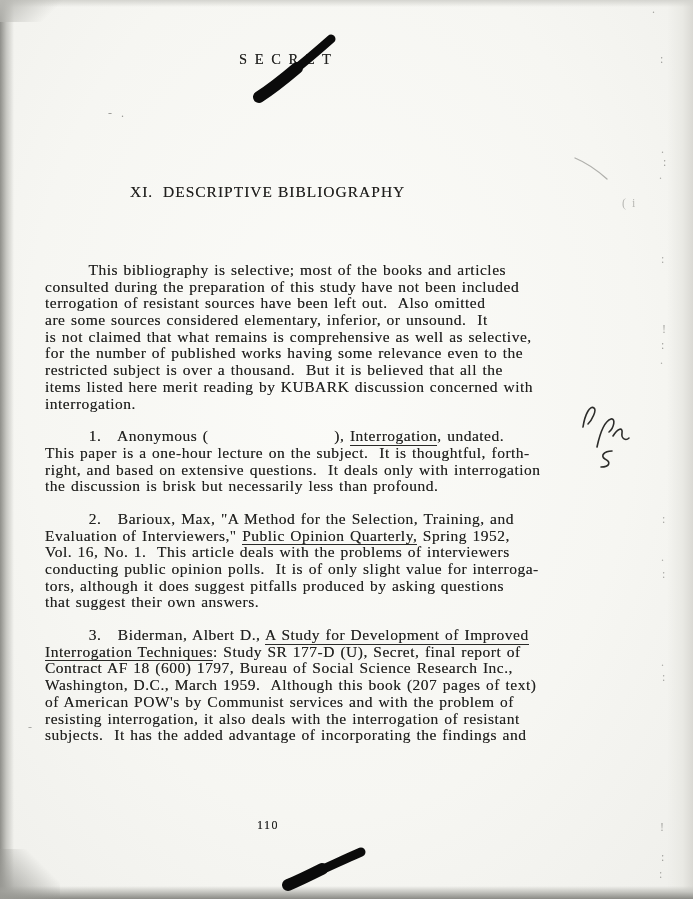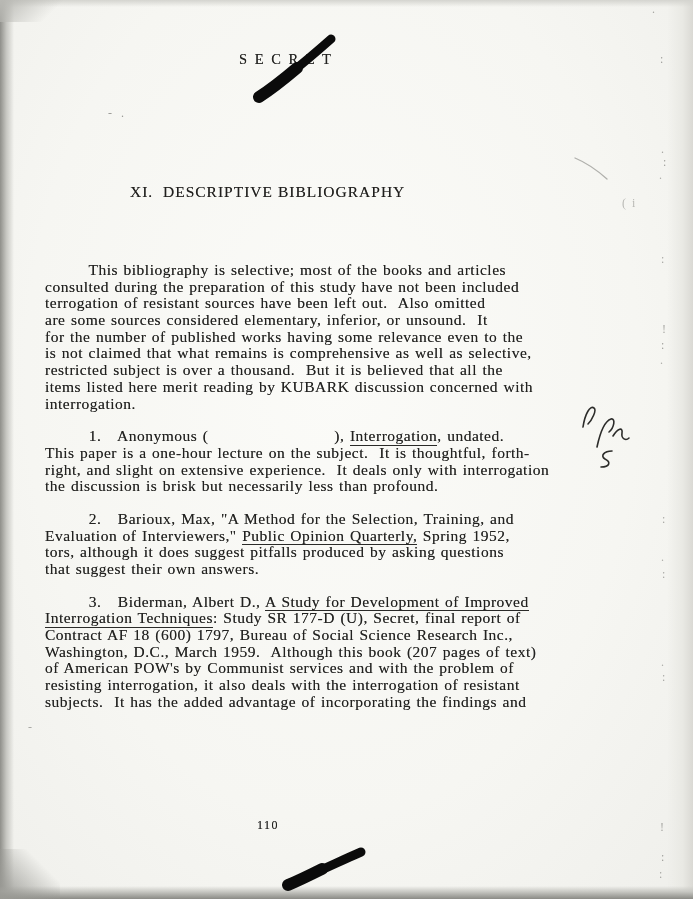--- a/index.html
+++ b/index.html
@@ -55,35 +55,37 @@
   <div class="classification">S E C R E T</div>
 
   <div class="heading">XI.  DESCRIPTIVE BIBLIOGRAPHY</div>
 
   <div class="page-text">
       <div class="para">
         <div class="tline"><span>        This bibliography is selective; most of the books and articles</span></div>
         <div class="tline"><span>consulted during the preparation of this study have not been included</span></div>
         <div class="tline"><span>terrogation of resistant sources have been left out.  Also omitted</span></div>
         <div class="tline"><span>are some sources considered elementary, inferior, or unsound.  It</span></div>
+        <div class="tline"><span>is not claimed that what remains is comprehensive as well as selective,</span></div>
         <div class="tline"><span>for the number of published works having some relevance even to the</span></div>
-        <div class="tline"><span>is not claimed that what remains is comprehensive as well as selective,</span></div>
         <div class="tline"><span>restricted subject is over a thousand.  But it is believed that all the</span></div>
         <div class="tline"><span>items listed here merit reading by KUBARK discussion concerned with</span></div>
         <div class="tline"><span>interrogation.</span></div>
       </div>
       <div class="para">
         <div class="tline"><span>        1.   Anonymous (</span><span>                       </span><span>), </span><span class="u">Interrogation</span><span>, undated.</span></div>
         <div class="tline"><span>This paper is a one-hour lecture on the subject.  It is thoughtful, forth-</span></div>
-        <div class="tline"><span>right, and slight on extensive experience.  It deals only with interrogation</span></div>
+        <div class="tline"><span>right, and based on extensive questions.  It deals only with interrogation</span></div>
         <div class="tline"><span>the discussion is brisk but necessarily less than profound.</span></div>
       </div>
       <div class="para">
         <div class="tline"><span>        2.   Barioux, Max, "A Method for the Selection, Training, and</span></div>
         <div class="tline"><span>Evaluation of Interviewers," </span><span class="u">Public Opinion Quarterly,</span><span> Spring 1952,</span></div>
+        <div class="tline"><span>Vol. 16, No. 1.  This article deals with the problems of interviewers</span></div>
+        <div class="tline"><span>conducting public opinion polls.  It is of only slight value for interroga-</span></div>
         <div class="tline"><span>tors, although it does suggest pitfalls produced by asking questions</span></div>
         <div class="tline"><span>that suggest their own answers.</span></div>
       </div>
       <div class="para">
         <div class="tline"><span>        3.   Biderman, Albert D., </span><span class="u">A Study for Development of Improved</span></div>
         <div class="tline"><span class="u">Interrogation Techniques</span><span>: Study SR 177-D (U), Secret, final report of</span></div>
         <div class="tline"><span>Contract AF 18 (600) 1797, Bureau of Social Science Research Inc.,</span></div>
         <div class="tline"><span>Washington, D.C., March 1959.  Although this book (207 pages of text)</span></div>
         <div class="tline"><span>of American POW's by Communist services and with the problem of</span></div>
         <div class="tline"><span>resisting interrogation, it also deals with the interrogation of resistant</span></div>

